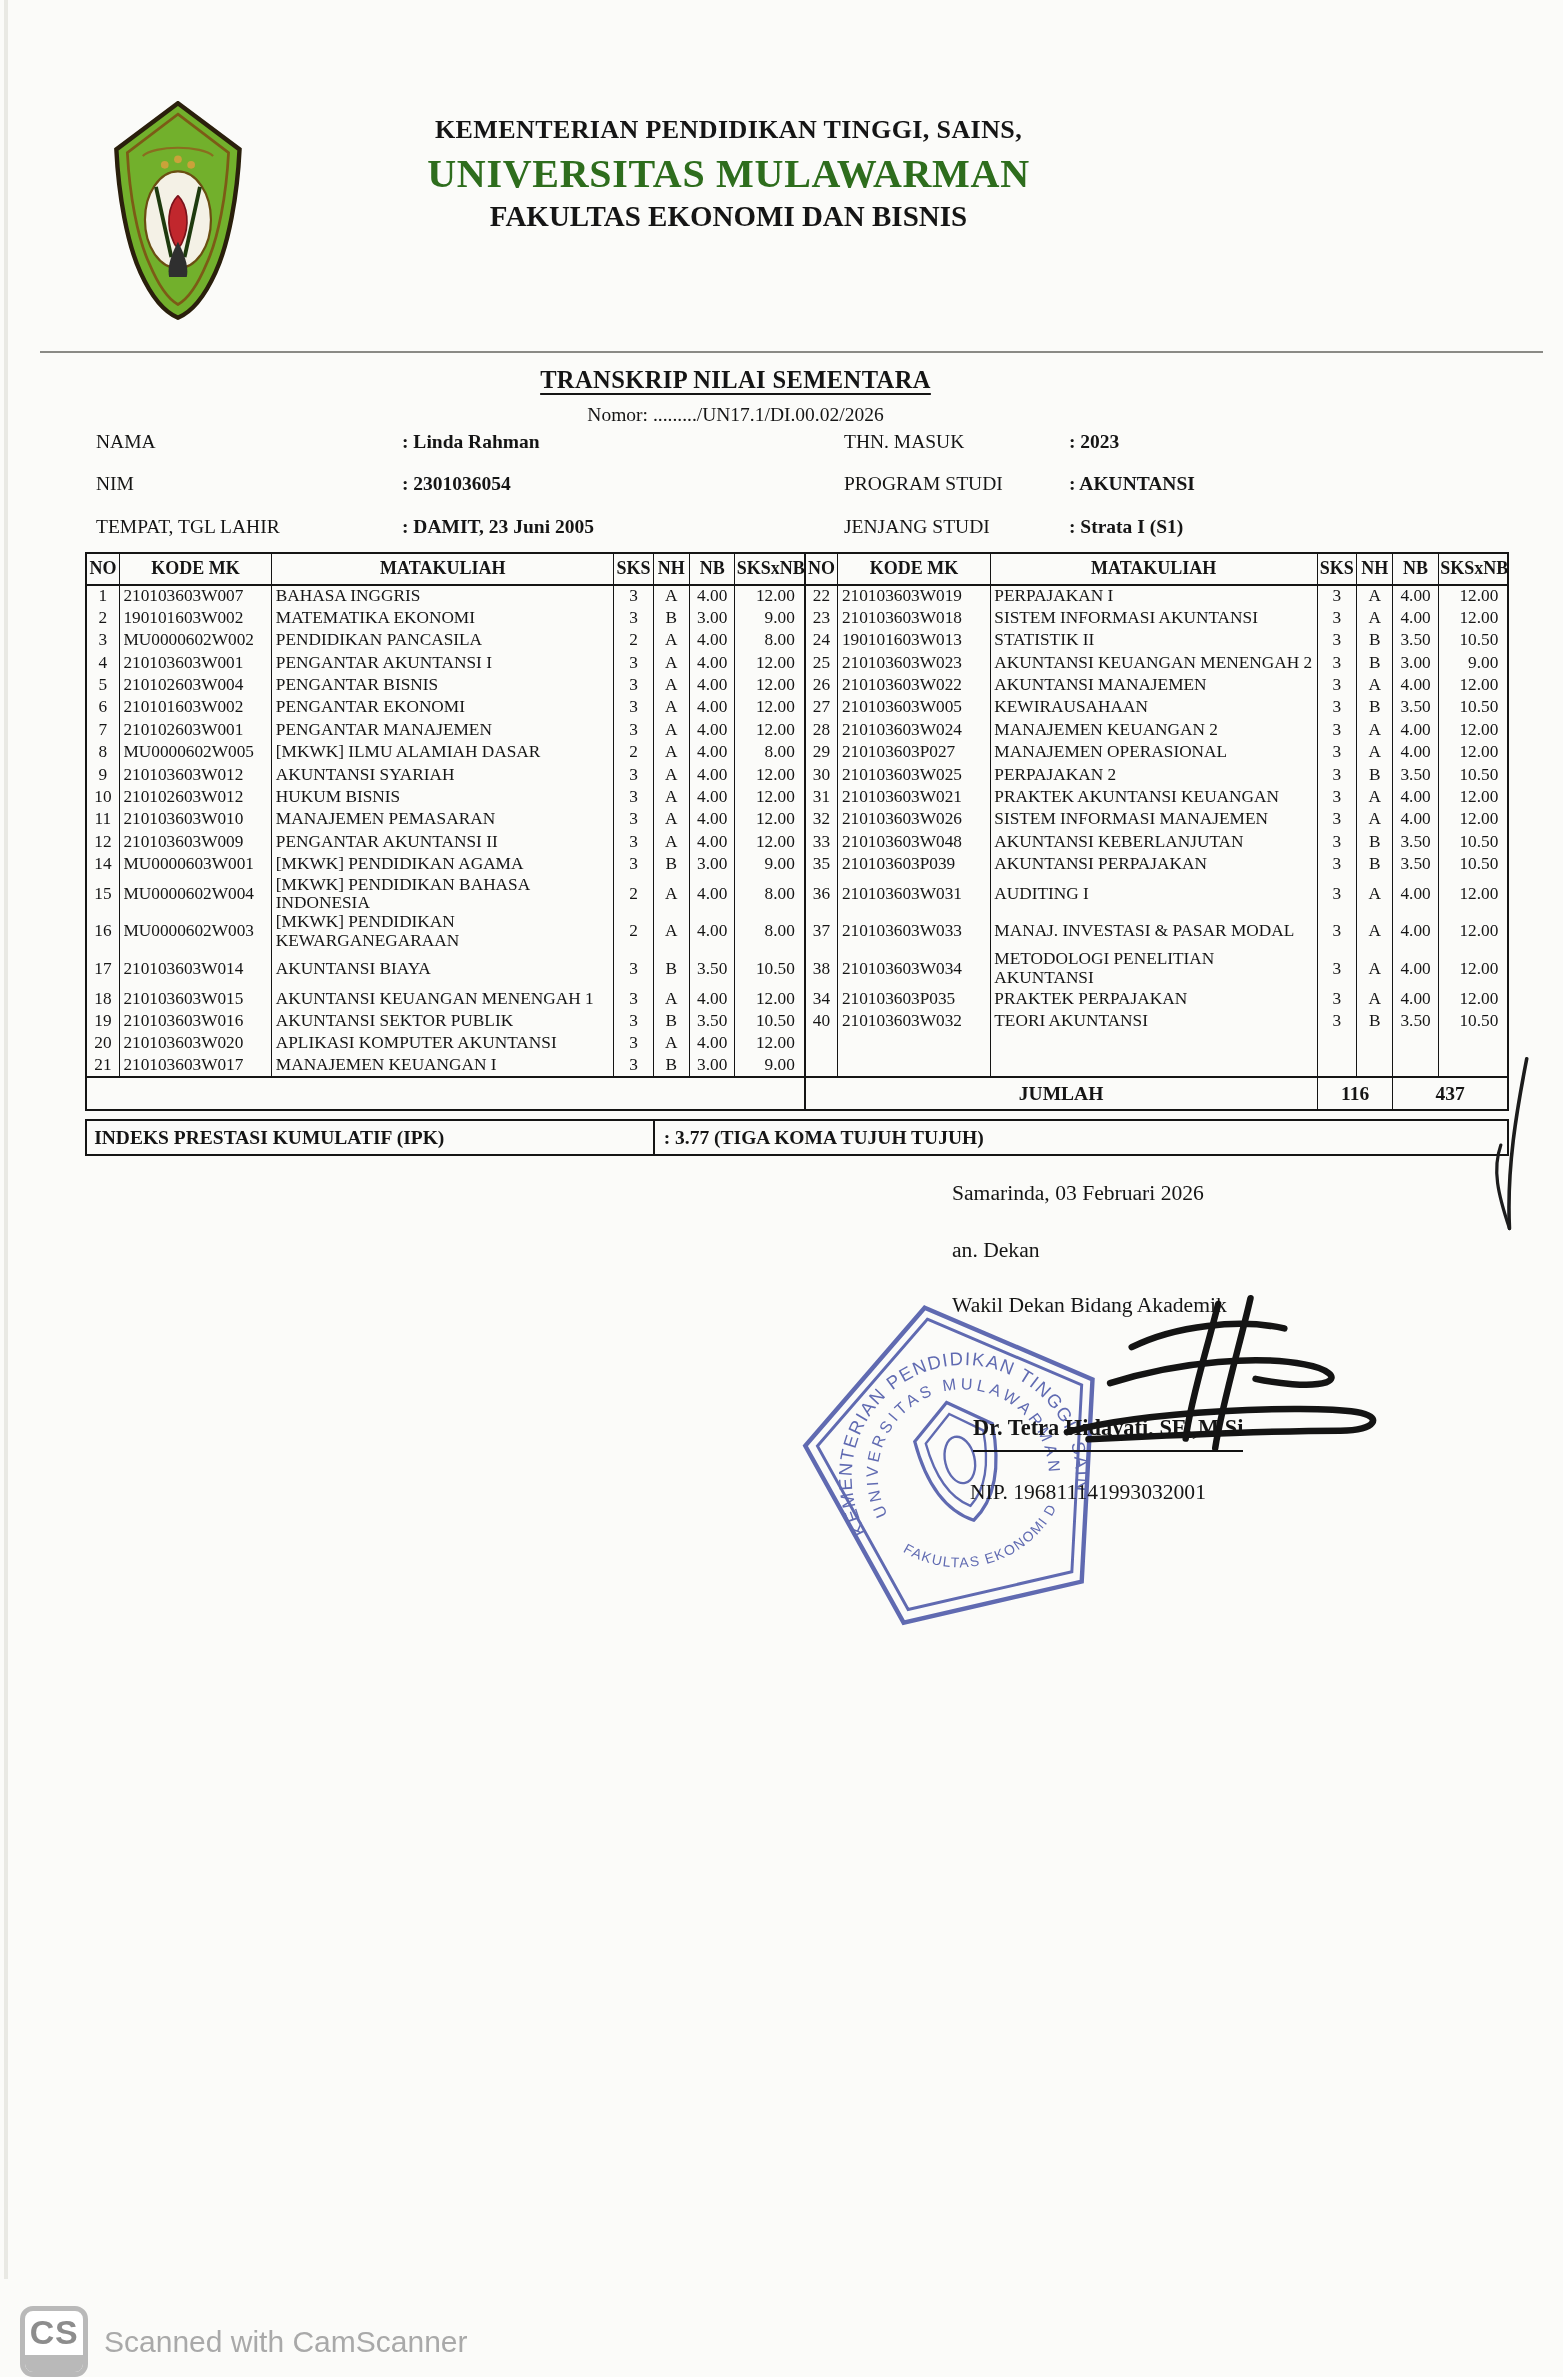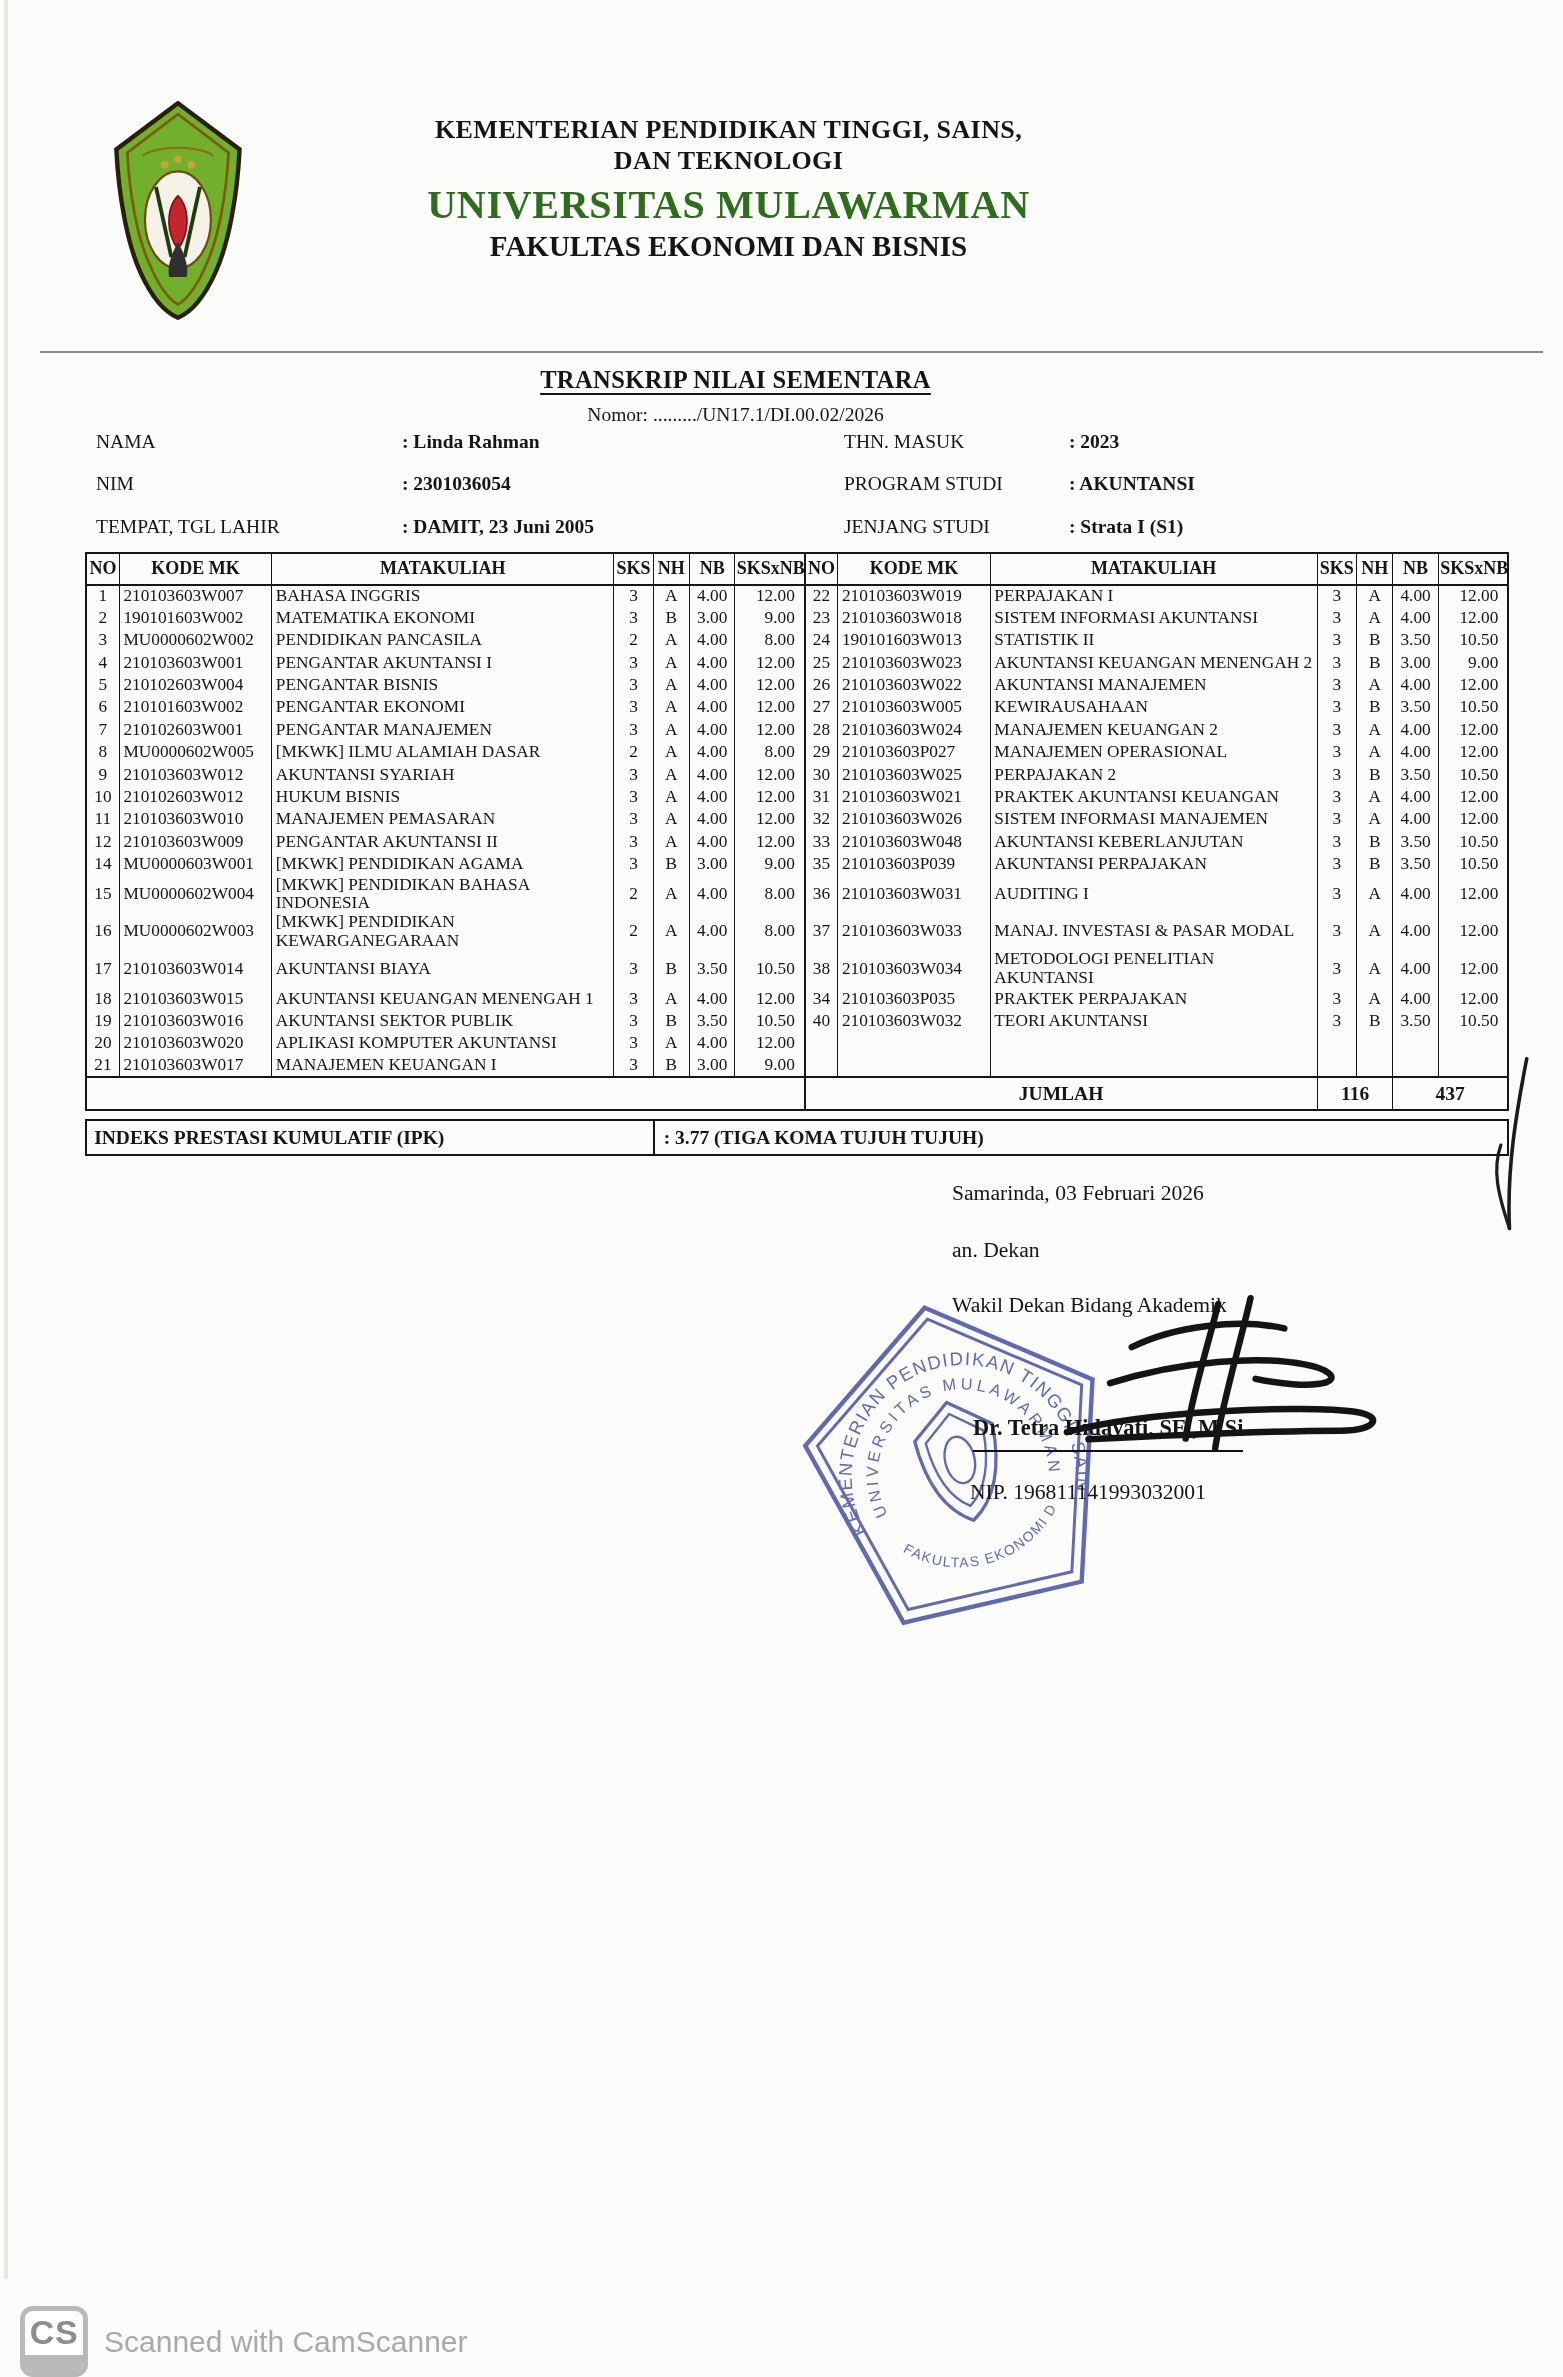--- a/index.html
+++ b/index.html
@@ -105,21 +105,20 @@
     <path d="M62,128 C56,140 52,150 54,160 L70,160 C72,150 68,140 62,128" fill="#2f2f2f"></path>
     <circle cx="50" cy="58" r="3.5" fill="#caa23a"></circle>
     <circle cx="62" cy="53" r="3.5" fill="#caa23a"></circle>
     <circle cx="74" cy="58" r="3.5" fill="#caa23a"></circle>
     <path d="M30,50 C40,40 84,40 94,50" fill="none" stroke="#8a6d1f" stroke-width="2"></path>
   </svg>
 </div>
 
 <div class="header-block">
   <div class="ministry">KEMENTERIAN PENDIDIKAN TINGGI, SAINS,</div>
-  <div class="ministry">DAN TEKNOLOGI</div>
   <div class="university">UNIVERSITAS MULAWARMAN</div>
   <div class="faculty">FAKULTAS EKONOMI DAN BISNIS</div>
 </div>
 <div class="header-rule"></div>
 
 <div class="title-block">
   <div class="doc-title">TRANSKRIP NILAI SEMENTARA</div>
   <div class="doc-number">Nomor: ........./UN17.1/DI.00.02/2026</div>
 </div>
 

